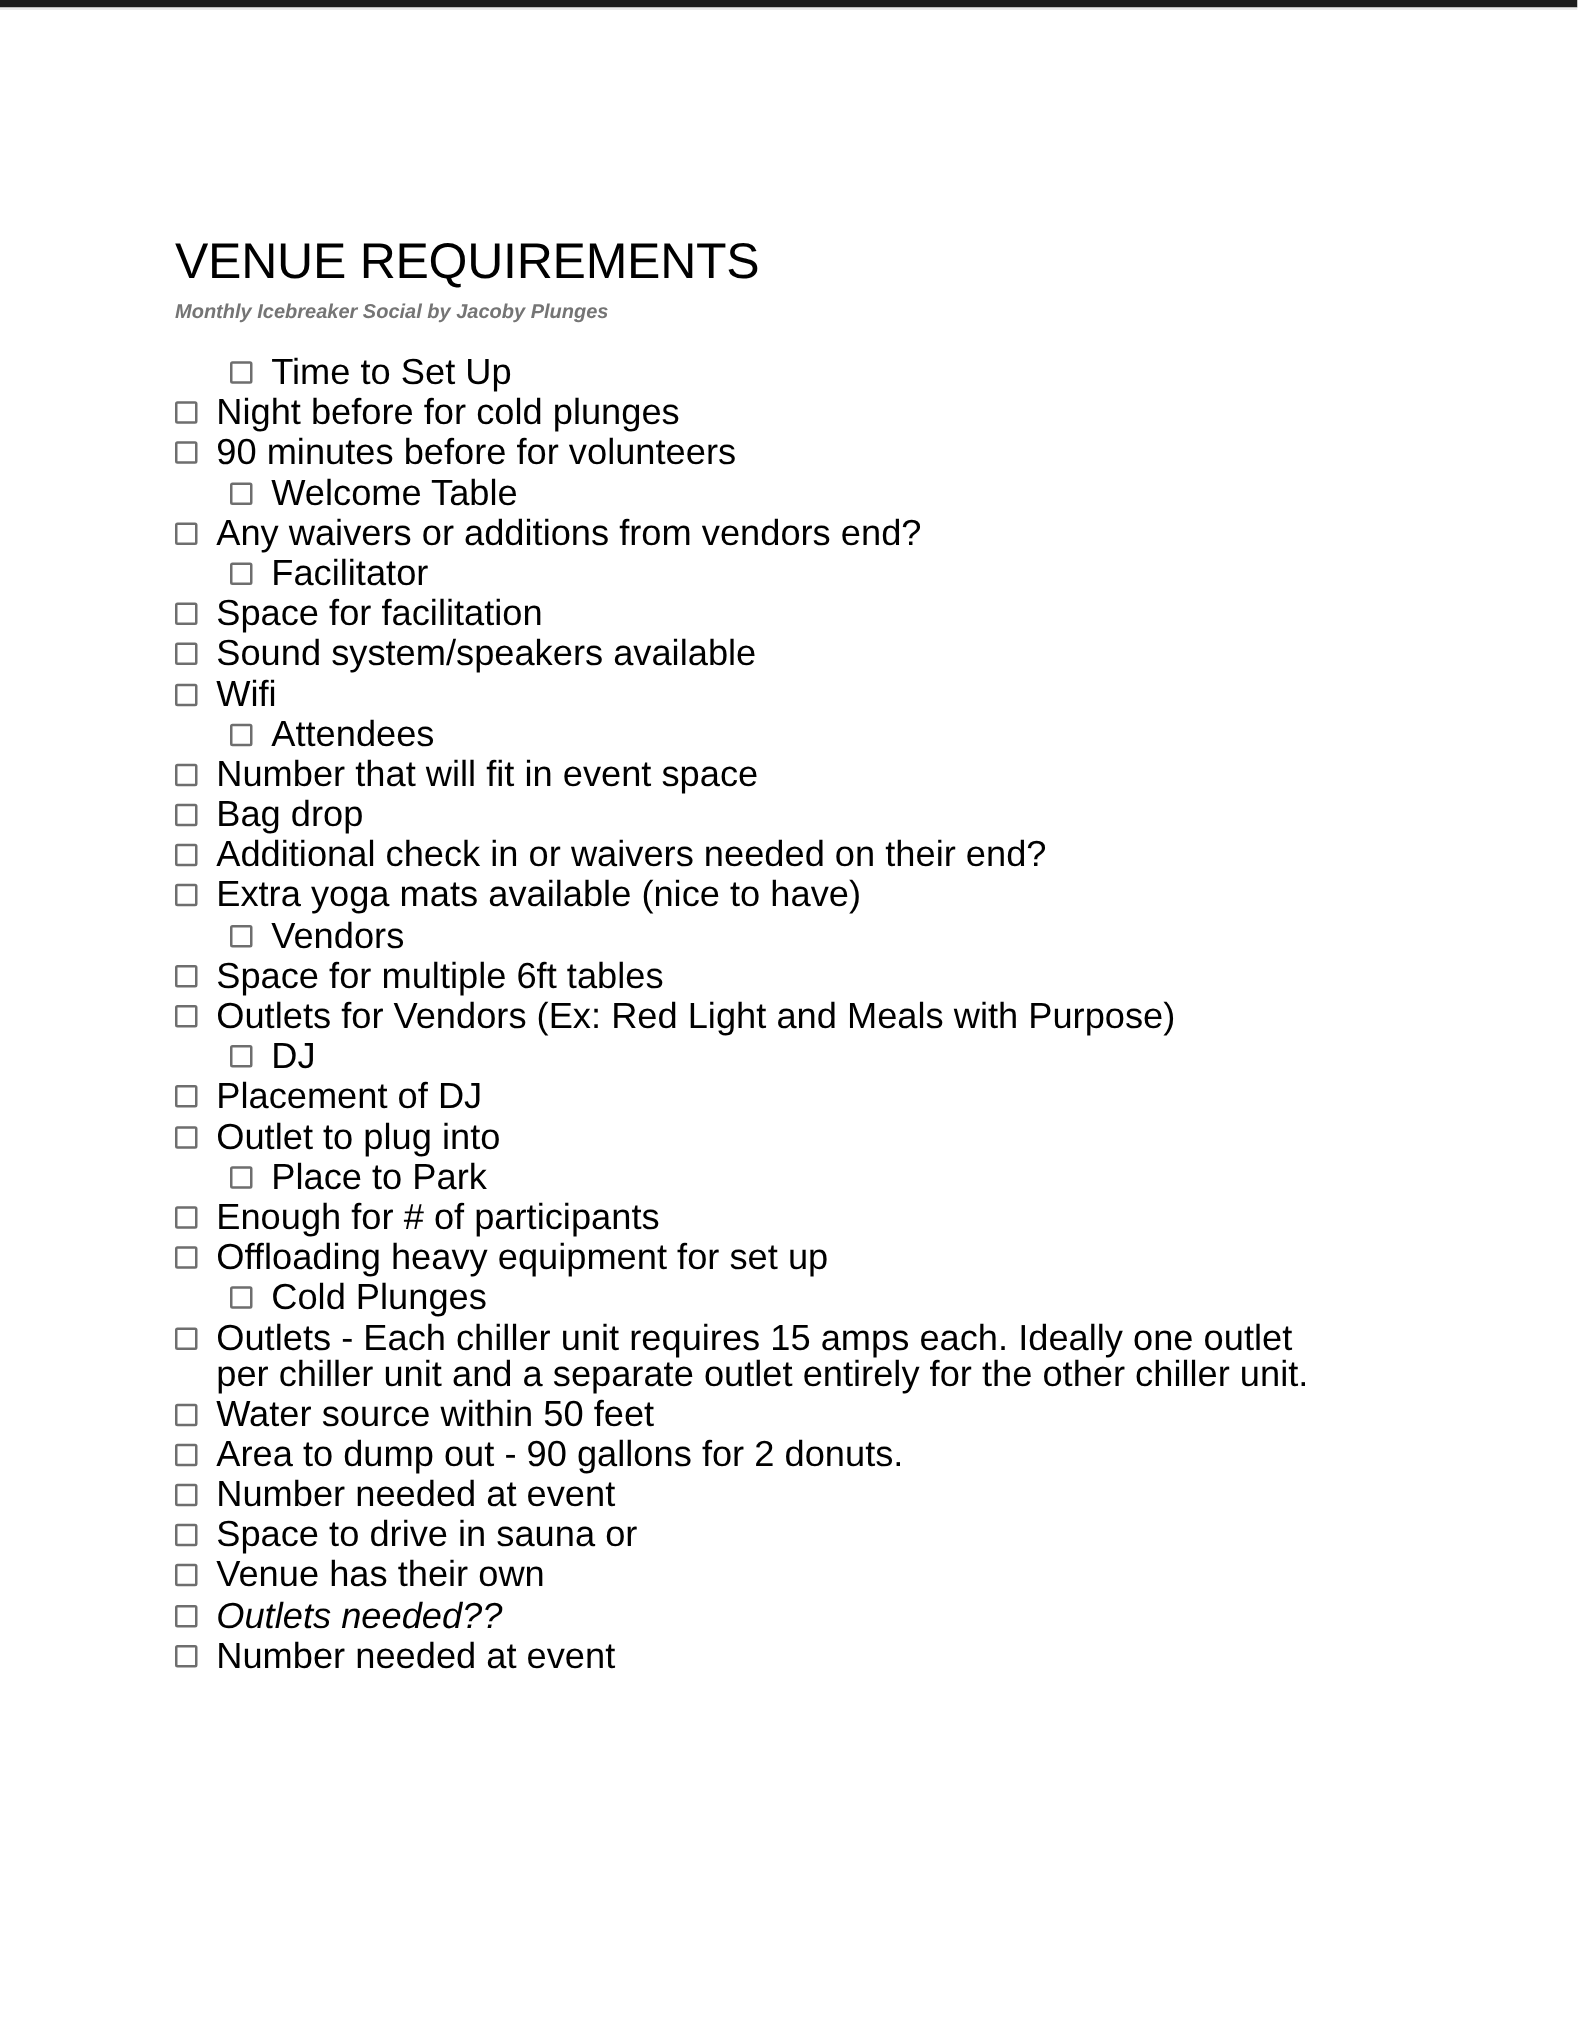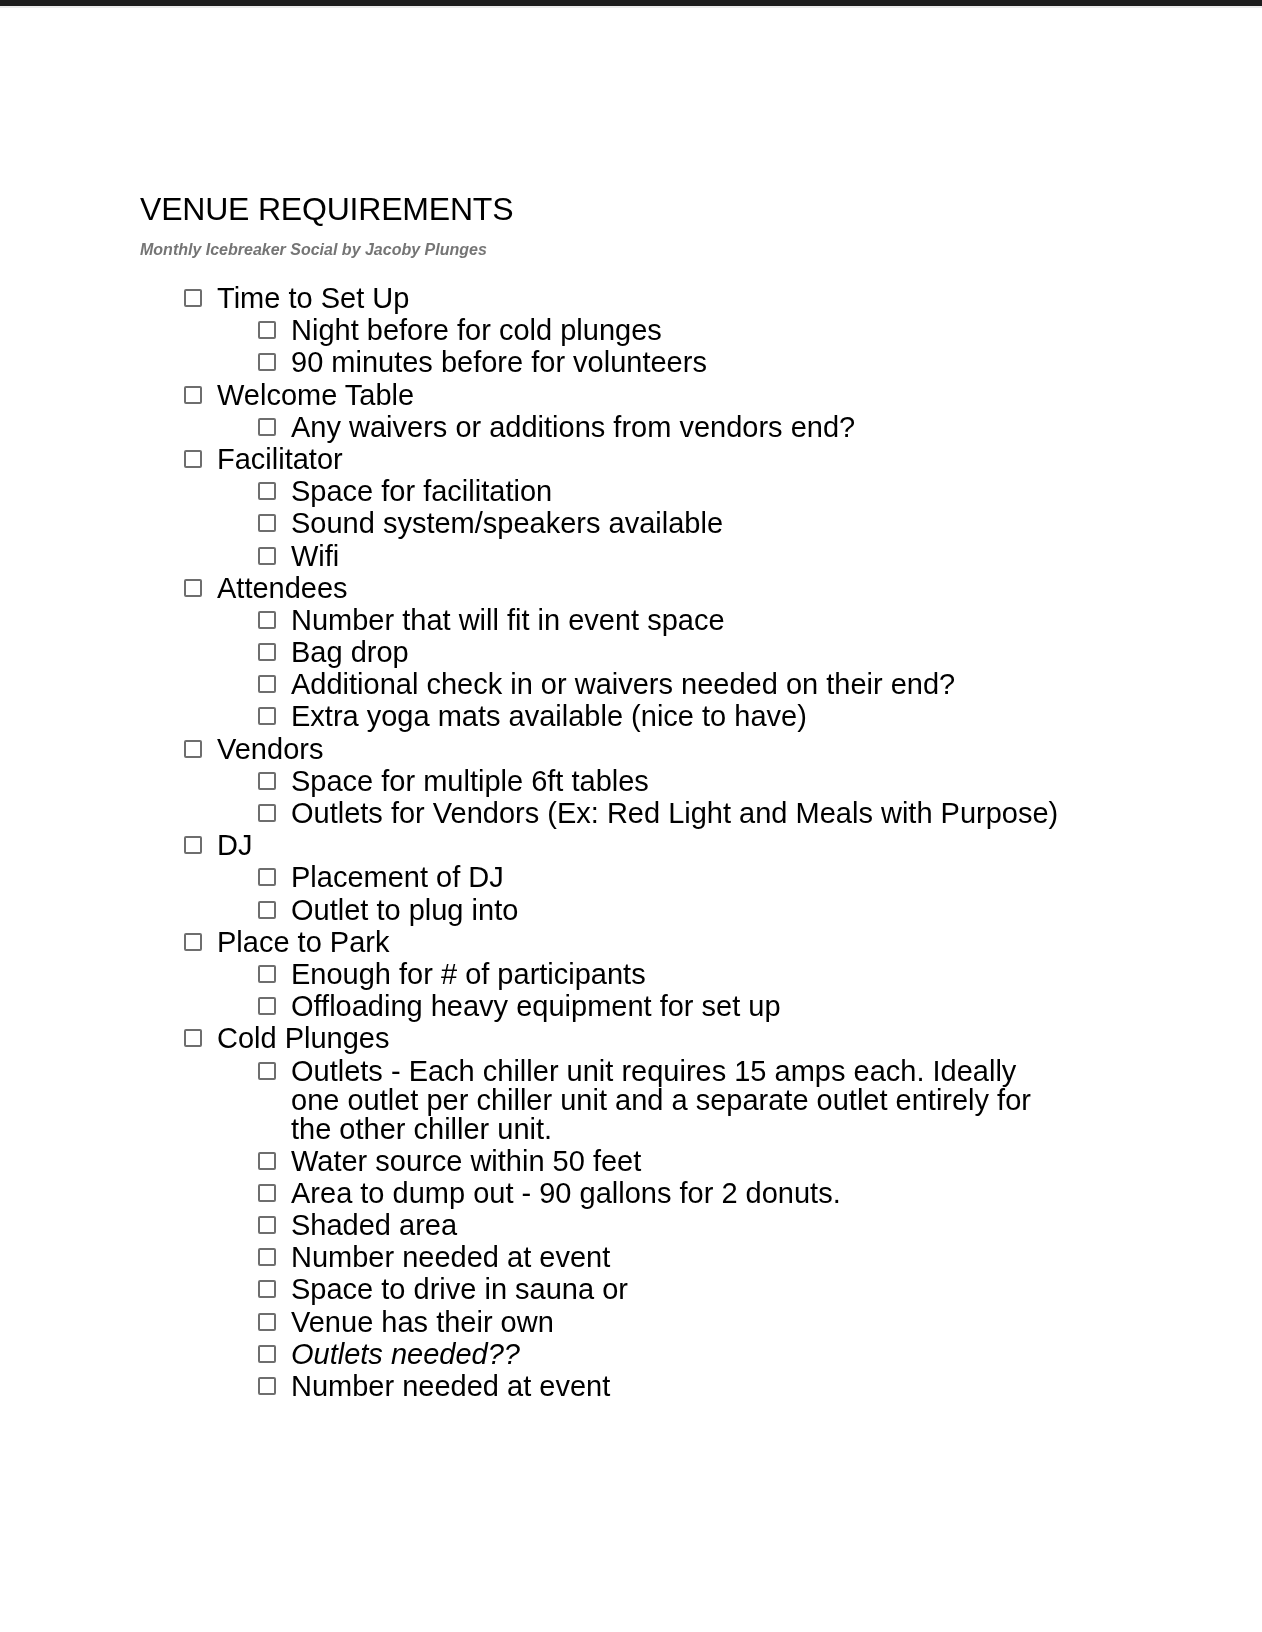--- a/index.html
+++ b/index.html
@@ -15,21 +15,21 @@
   }
   .top-bar { height: 6px; width: 100%; background: #1d1d1d; }
   .top-bar-shadow { height: 2px; width: 100%; background: #ececec; }
 
   .doc { position: relative; width: 1262px; }
 
   .doc-title {
     position: absolute;
     left: 140px;
     top: 182px;
-    font-size: 32px;
+    font-size: 40px;
     line-height: 38px;
     font-weight: 400;
     letter-spacing: -0.2px;
     color: #000000;
     margin: 0;
     white-space: nowrap;
   }
   .doc-subtitle {
     position: absolute;
     left: 140px;
@@ -49,21 +49,21 @@
     width: 925px;
   }
   .row {
     display: flex;
     align-items: flex-start;
     font-size: 29px;
     line-height: 29px;
     margin-bottom: 3.2px;
   }
   .row.level-1 { margin-left: 44px; }
-  .row.level-2 { margin-left: 118px; }
+  .row.level-2 { }
   .checkbox {
     flex: 0 0 auto;
     width: 18px;
     height: 18px;
     border: 2px solid #6e6e6e;
     border-radius: 2px;
     margin: 5px 15px 0 0;
     background: #ffffff;
   }
   .label { color: #000000; }
@@ -183,24 +183,20 @@
       <div class="row level-2">
         <span class="checkbox"></span>
         <span class="label">Water source within 50 feet</span>
       </div>
       <div class="row level-2">
         <span class="checkbox"></span>
         <span class="label">Area to dump out - 90 gallons for 2 donuts.</span>
       </div>
       <div class="row level-2">
         <span class="checkbox"></span>
-        <span class="label">Shaded area</span>
-      </div>
-      <div class="row level-2">
-        <span class="checkbox"></span>
         <span class="label">Number needed at event</span>
       </div>
       <div class="row level-2">
         <span class="checkbox"></span>
         <span class="label">Space to drive in sauna or</span>
       </div>
       <div class="row level-2">
         <span class="checkbox"></span>
         <span class="label">Venue has their own</span>
       </div>

